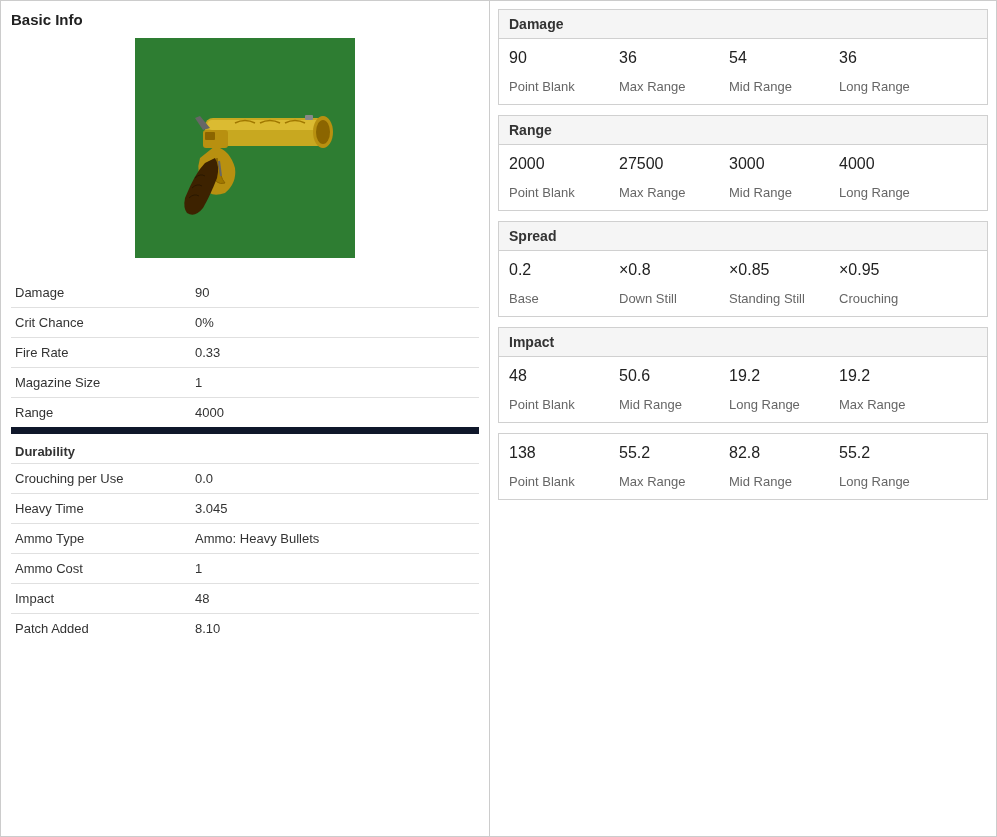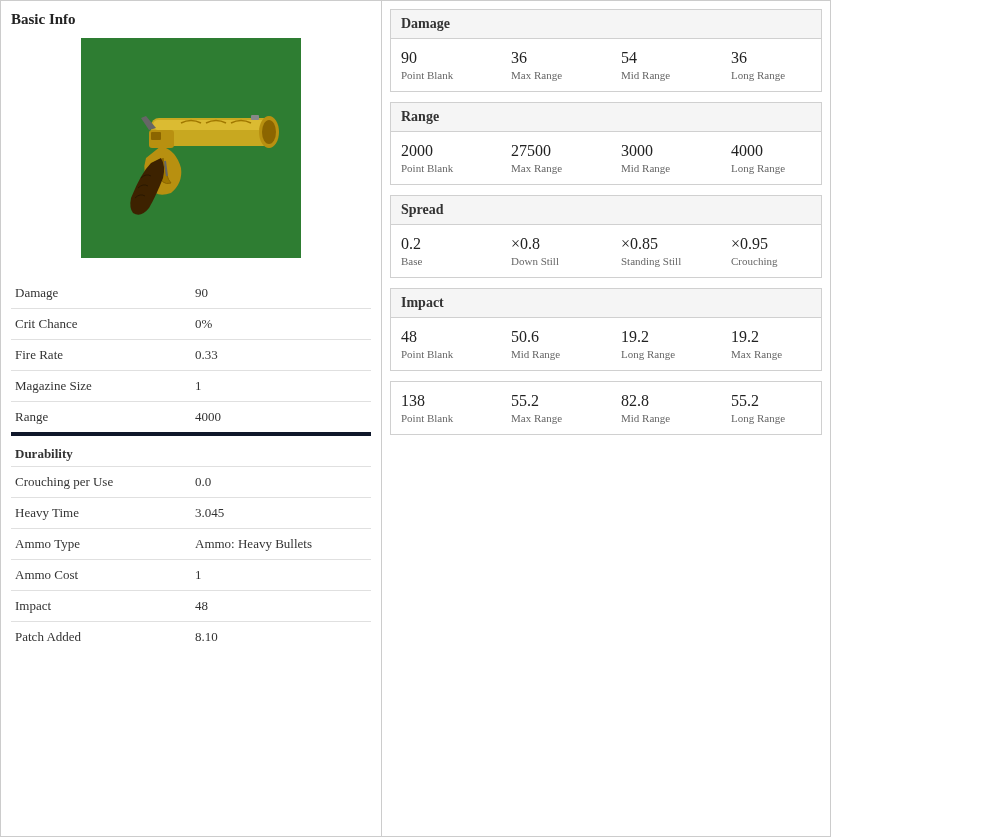--- a/index.html
+++ b/index.html
@@ -8,23 +8,22 @@
       padding: 0;
     }
     body {
       font-family: Arial, sans-serif;
       font-size: 13px;
       background: #fff;
       color: #333;
     }
     .container {
       display: flex;
-      width: 831px;
+      width: 997px;
       min-height: 837px;
-      font-family: Liberation Serif, serif;
     }
     
     .left-panel {
       width: 490px;
       border: 1px solid #ccc;
       padding: 10px;
     }
     .section-title {
       font-size: 15px;
       font-weight: bold;
@@ -63,21 +62,21 @@
       color: #333;
       width: 180px;
     }
     .stats-table td:last-child {
       color: #333;
     }
     .stat-group-header td {
       font-weight: bold;
       padding-top: 10px;
       padding-bottom: 4px;
-      border-top: 4px solid #0f172a;
+      border-top: 7px solid #0f172a;
     }
     
     .right-panel {
       flex: 1;
       border: 1px solid #ccc;
       border-left: none;
       padding: 8px;
     }
     .stat-section {
       border: 1px solid #d0d0d0;
@@ -100,23 +99,23 @@
       display: flex;
       flex-direction: column;
       min-width: 80px;
     }
     .stat-value {
       font-size: 16px;
       font-weight: normal;
       color: #222;
     }
     .stat-label {
-      font-size: 11px;
+      font-size: 13px;
       color: #666;
-      margin-top: 2px;
+      margin-top: 12px;
     }
   </style>
 </head>
 <body>
 
 <div class="container">
 
   <div class="left-panel">
     <div class="section-title">Basic Info</div>
 

